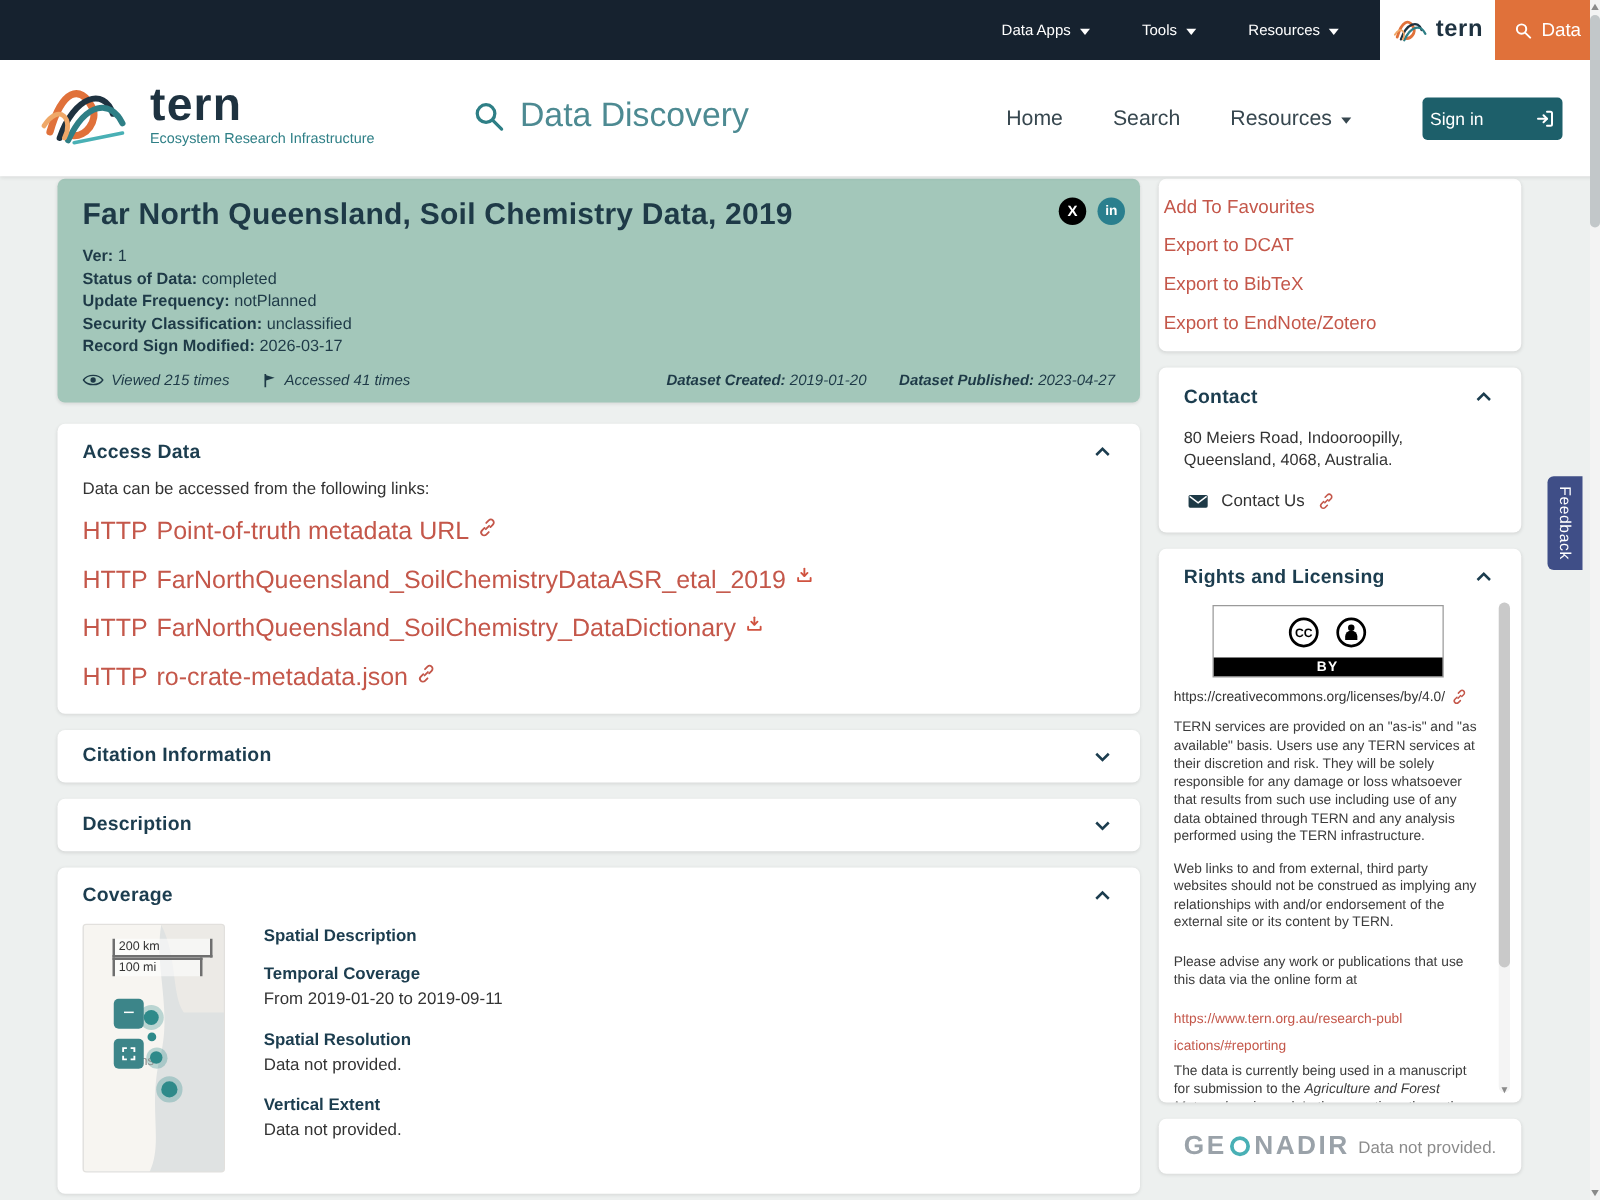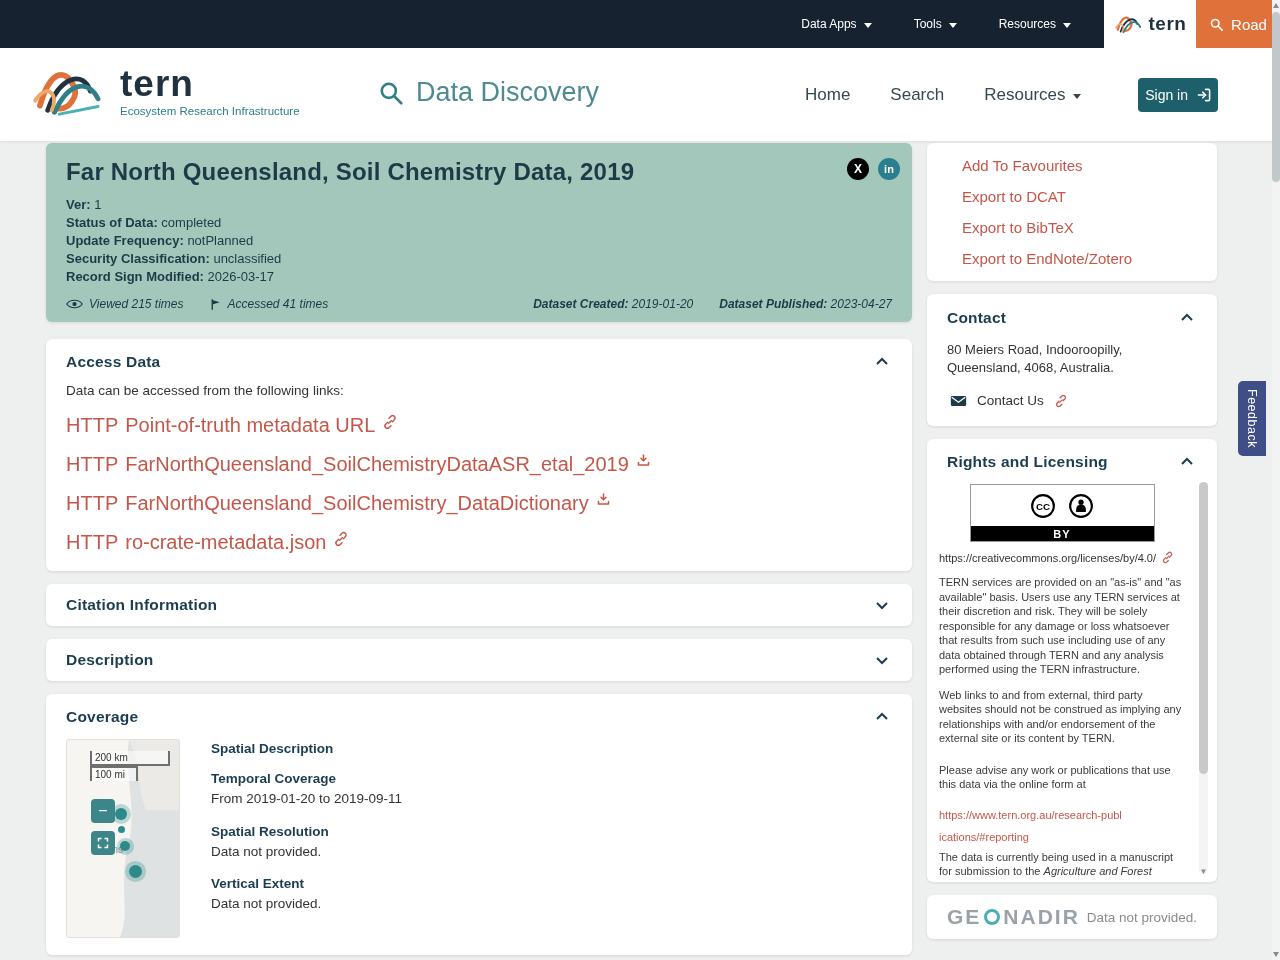--- a/index.html
+++ b/index.html
@@ -28,22 +28,22 @@
   
   .header { position:absolute; top:48px; left:0; width:1280px; height:93px; background:#fff;
     box-shadow:0 1px 3px rgba(0,0,0,.08); z-index:5; }
   .logo { position:absolute; left:28px; top:14px; display:flex; align-items:center; gap:10px; cursor:pointer; }
   .logo-text-main { font-size:37px; font-weight:bold; color:#1e3240; line-height:36px; letter-spacing:1px; }
   .logo-text-sub { font-size:11.5px; color:#2e7f86; margin-top:3px; }
   .app-title { position:absolute; left:378px; top:29px; display:flex; align-items:center; gap:12px;
     color:#4d8a92; font-size:27px; cursor:pointer; }
   .header-nav { position:absolute; left:805px; top:0; height:93px; display:flex; align-items:center; gap:40px; }
   .header-nav-item { display:flex; align-items:center; gap:7px; font-size:17px; color:#37474f; cursor:pointer; }
-  .signin-btn { position:absolute; left:1138px; top:30px; width:80px; height:34px; background:#1d5f6a;
-    border:none; border-radius:4px; color:#fff; display:flex; align-items:center; justify-content:flex-end;
+  .signin-btn { position:absolute; left:1138px; top:30px; width:112px; height:34px; background:#1d5f6a;
+    border:none; border-radius:4px; color:#fff; display:flex; align-items:center; justify-content:space-between;
     gap:8px; font-size:14px; cursor:pointer; }
 
   
   .left-col  { position:absolute; left:46px;  top:143px; width:866px; }
   .right-col { position:absolute; left:927px; top:143px; width:290px; }
   .card { background:#fff; border-radius:6px; box-shadow:0 1px 3px rgba(0,0,0,.10); margin-bottom:13px; }
 
   
   .dataset-card { background:#a3c7ba; border-radius:6px; padding:15px 20px 11px; margin-bottom:17px;
     position:relative; color:#1e3a47; box-shadow:0 1px 3px rgba(0,0,0,.10); }
@@ -69,34 +69,34 @@
   .access-intro { font-size:13.5px; color:#333; margin-top:11px; }
   .access-link { display:flex; align-items:flex-start; gap:7px; margin-top:16px; font-size:20px;
     color:#c4574a; cursor:pointer; }
 
   
   .coverage-body { display:flex; margin-top:12px; }
   .map { position:relative; width:114px; height:199px; border-radius:3px; overflow:hidden;
     background:#dfe2e2; flex-shrink:0; cursor:grab; border:1px solid #e2e0dd; }
   .map-scale { position:absolute; left:23px; top:11px; z-index:2; font-size:10px; color:#333; }
   .map-scale .km { width:80px; border:2px solid #6f6f6f; border-top:none; background:rgba(255,255,255,.55); padding:0 3px; line-height:13px; }
-  .map-scale .mi { width:48px; border:2px solid #6f6f6f; border-bottom:none; background:rgba(255,255,255,.55); padding:0 3px; line-height:13px; }
+  .map-scale .mi { width:72px; border:2px solid #6f6f6f; border-bottom:none; background:rgba(255,255,255,.55); padding:0 3px; line-height:13px; }
   .map-btn { position:absolute; left:24px; width:24px; height:24px; background:#3c8589; border:none;
     border-radius:4px; color:#fff; display:flex; align-items:center; justify-content:center;
     cursor:pointer; z-index:3; font-size:16px; }
   .map-place { position:absolute; left:26px; top:103px; font-size:10.5px; color:#8b8b8b; z-index:2; }
   .marker { position:absolute; border-radius:50%; background:#2e8a8a; z-index:2; }
   .marker-ring { position:absolute; border-radius:50%; background:rgba(46,138,138,.30); z-index:1; }
   .cov-details { margin-left:31px; font-size:13.5px; color:#333; }
   .cov-label { font-weight:bold; color:#1c3d4f; margin-top:15px; }
   .cov-label:first-child { margin-top:2px; }
   .cov-value { margin-top:4px; line-height:18.5px; max-width:680px; }
 
   
-  .actions-card { padding:7px 35px; }
+  .actions-card { padding:7px 4px; }
   .action-link { padding:7px 0; font-size:15px; color:#c4574a; cursor:pointer; }
 
   .contact-card { padding:14px 20px 18px; }
   .contact-org { margin-top:15px; font-size:13px; color:#3a3a3a; display:flex; align-items:center;
     gap:6px; cursor:pointer; }
   .contact-address { margin-top:13px; font-size:13px; line-height:18px; color:#333; max-width:252px; }
   .contact-us { margin-top:16px; display:flex; align-items:center; gap:10px; font-size:13.5px;
     color:#333; cursor:pointer; padding-left:3px; }
 
   .rights-card { padding:13px 0 0; height:443px; position:relative; overflow:hidden; }
@@ -162,21 +162,21 @@
       <path d="M25 52 C40 20 60 18 70 38" stroke="#2e7f86" stroke-width="5" fill="none" stroke-linecap="round"></path>
       <path d="M5 40 C18 20 30 35 22 50" stroke="#efa868" stroke-width="4" fill="none" stroke-linecap="round"></path>
     </svg>
     <span class="brand-text">tern</span>
   </div>
   <div class="data-btn">
     <svg width="15" height="15" viewBox="0 0 24 24">
       <circle cx="10" cy="10" r="6" fill="none" stroke="#fff" stroke-width="2.5"></circle>
       <line x1="14.5" y1="14.5" x2="21" y2="21" stroke="#fff" stroke-width="2.5" stroke-linecap="round"></line>
     </svg>
-    <span>Road</span>
+    <span>Data</span>
   </div>
 </div>
 
 <div class="header">
   <div class="logo">
     <svg width="82" height="58" viewBox="0 0 80 60">
       <path d="M10 45 C20 10 35 5 45 25 C50 35 40 50 28 48" stroke="#e0713a" fill="none" stroke-width="6" stroke-linecap="round"></path>
       <path d="M18 50 C30 15 55 8 62 30" stroke="#1e3240" stroke-width="5" fill="none" stroke-linecap="round"></path>
       <path d="M25 52 C40 20 60 18 70 38" stroke="#2e7f86" stroke-width="5" fill="none" stroke-linecap="round"></path>
       <path d="M5 40 C18 20 30 35 22 50" stroke="#efa868" stroke-width="4" fill="none" stroke-linecap="round"></path>

